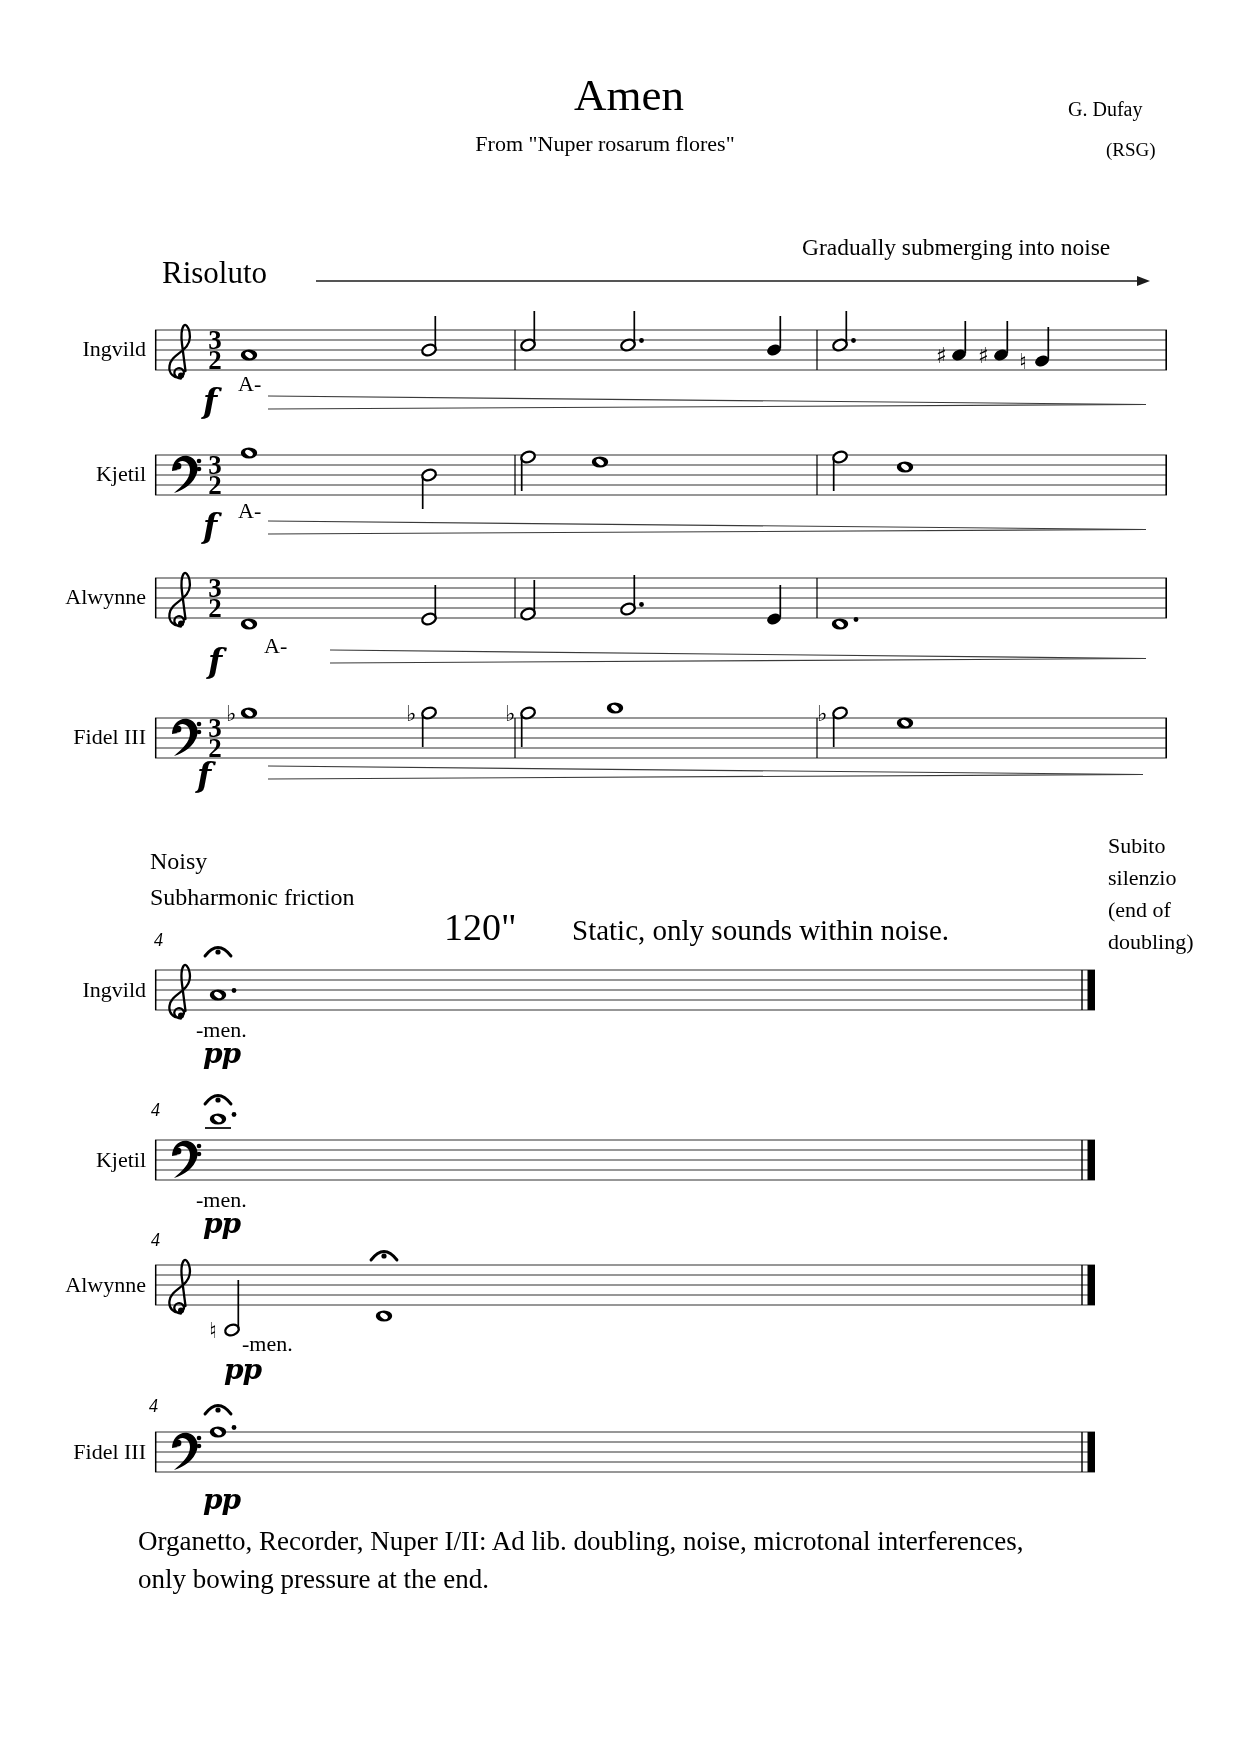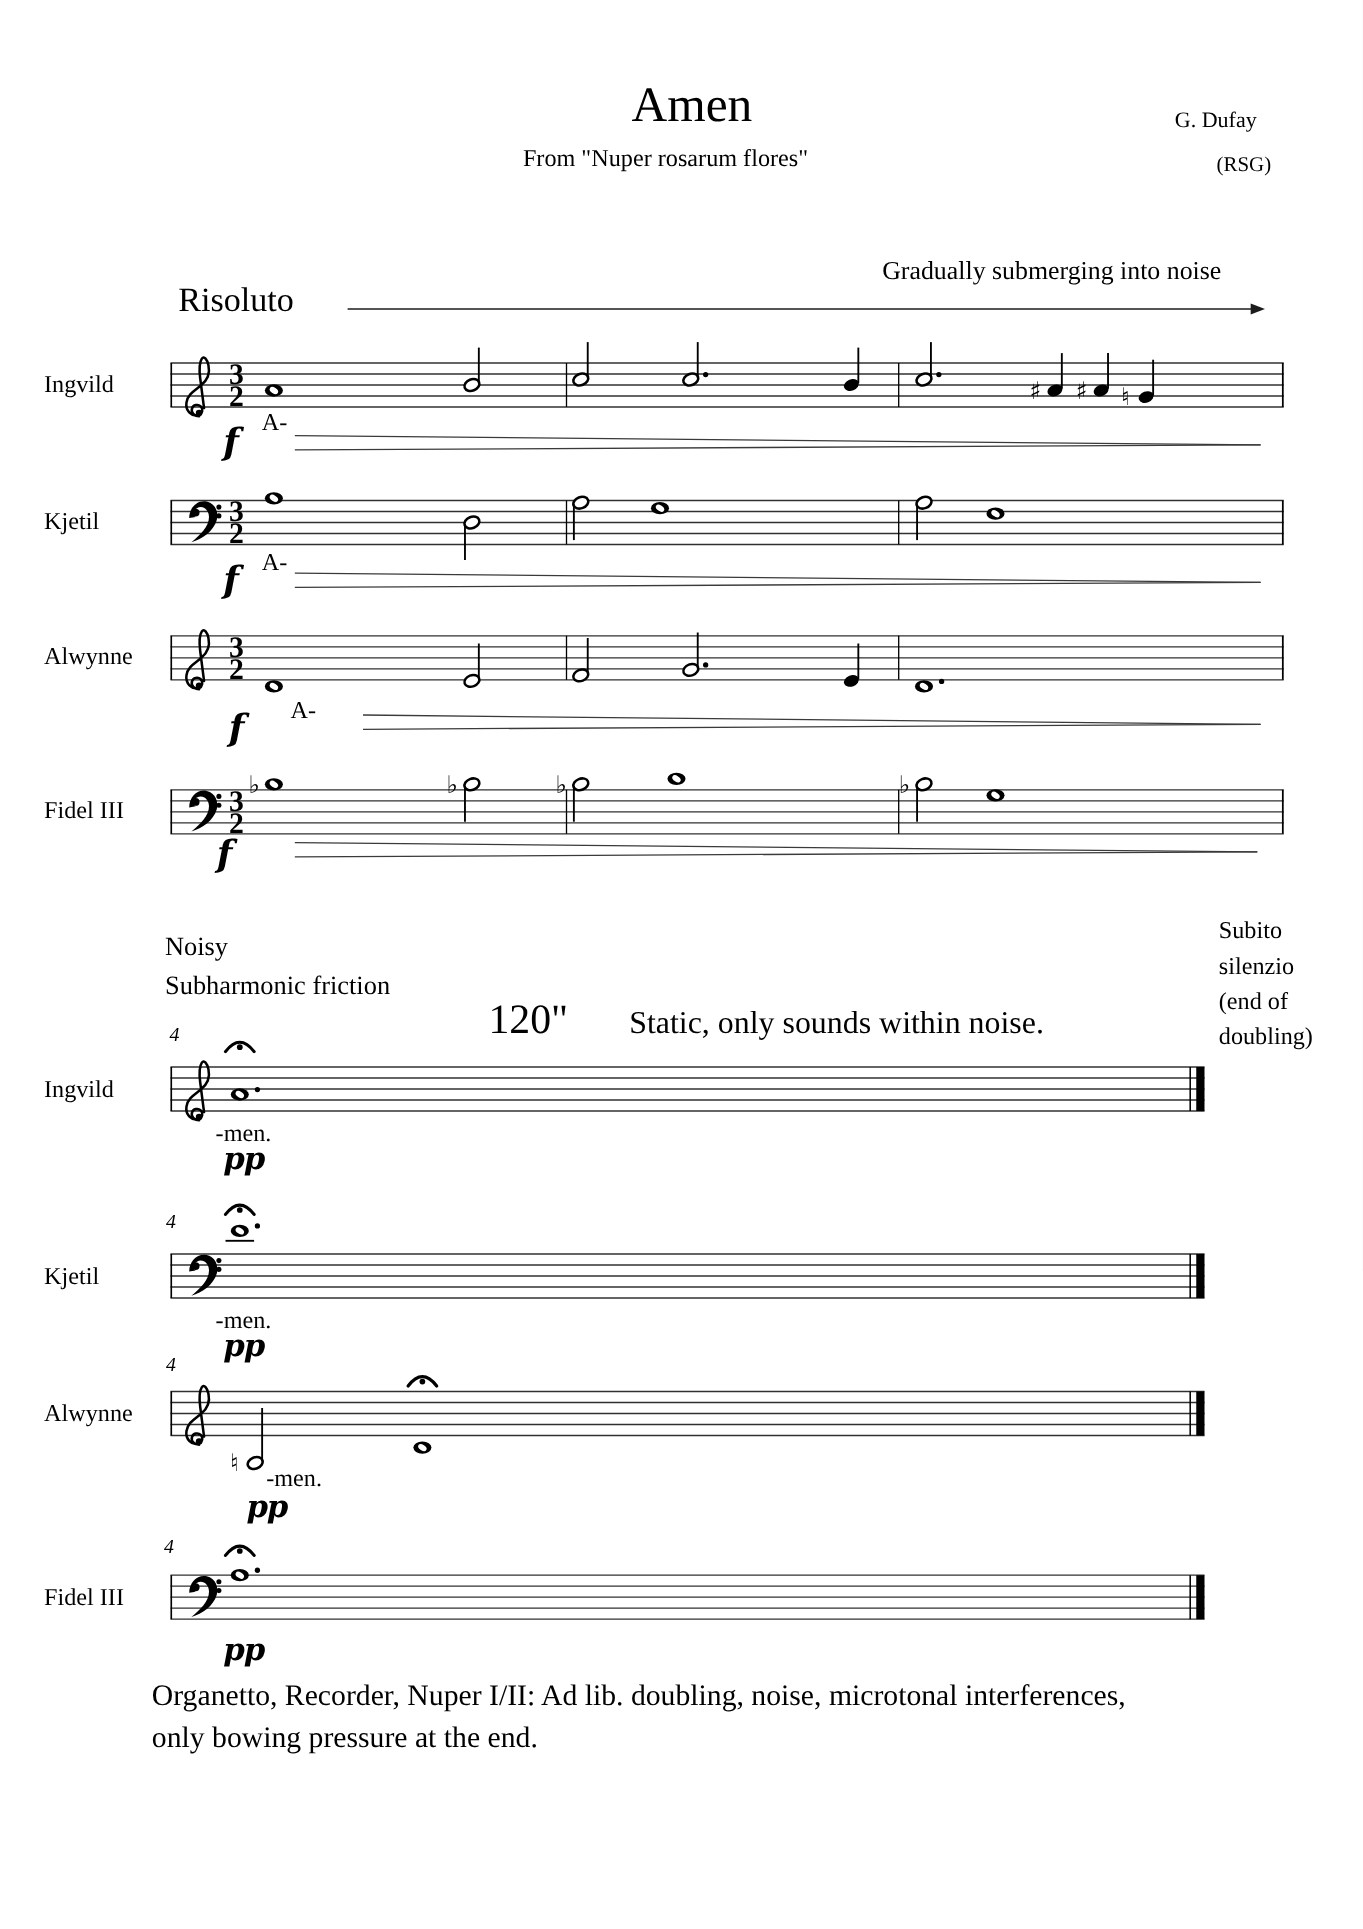--- a/index.html
+++ b/index.html
@@ -1,20 +1,20 @@
 <!DOCTYPE html>
 <html><head>
 <meta charset="utf-8">
 <style>
   html,body{margin:0;padding:0;background:#e8e8e8;}
   .page{position:relative;width:1239px;height:1754px;background:#ffffff;margin:0 auto;
         font-family:"Liberation Serif",serif;color:#000;overflow:hidden;}
   .t{position:absolute;white-space:nowrap;line-height:1.12;}
   .center{text-align:center;}
-  .lbl{left:40px;width:106px;font-size:22px;}
+  .lbl{left:40px;width:106px;text-align:right;font-size:22px;}
   .lyr{font-size:22px;}
   .dyn{font-family:"DejaVu Serif",serif;font-weight:bold;font-style:italic;}
   .f{font-size:33px;}
   .pp{font-size:28px;letter-spacing:-1px;}
   .mnum{font-style:italic;font-size:18px;}
   .small-right{font-size:22px;}
   svg#score{position:absolute;left:0;top:0;}
 </style>
 </head>
 <body>

